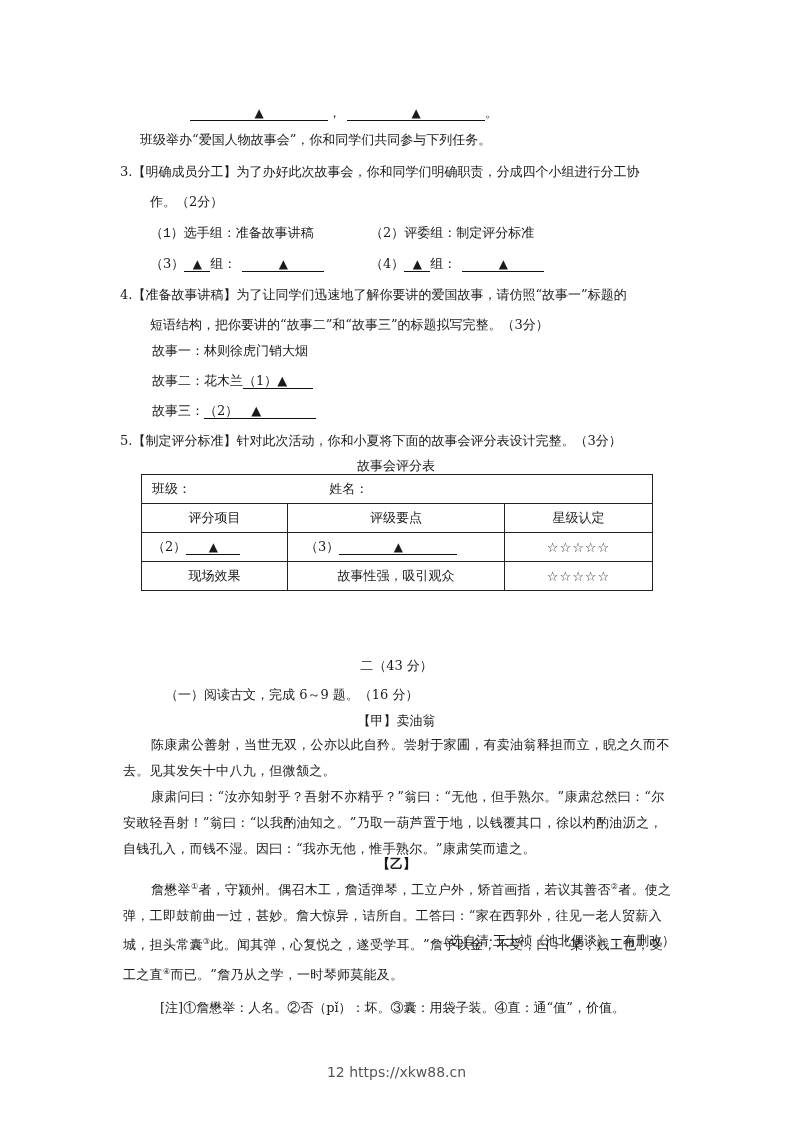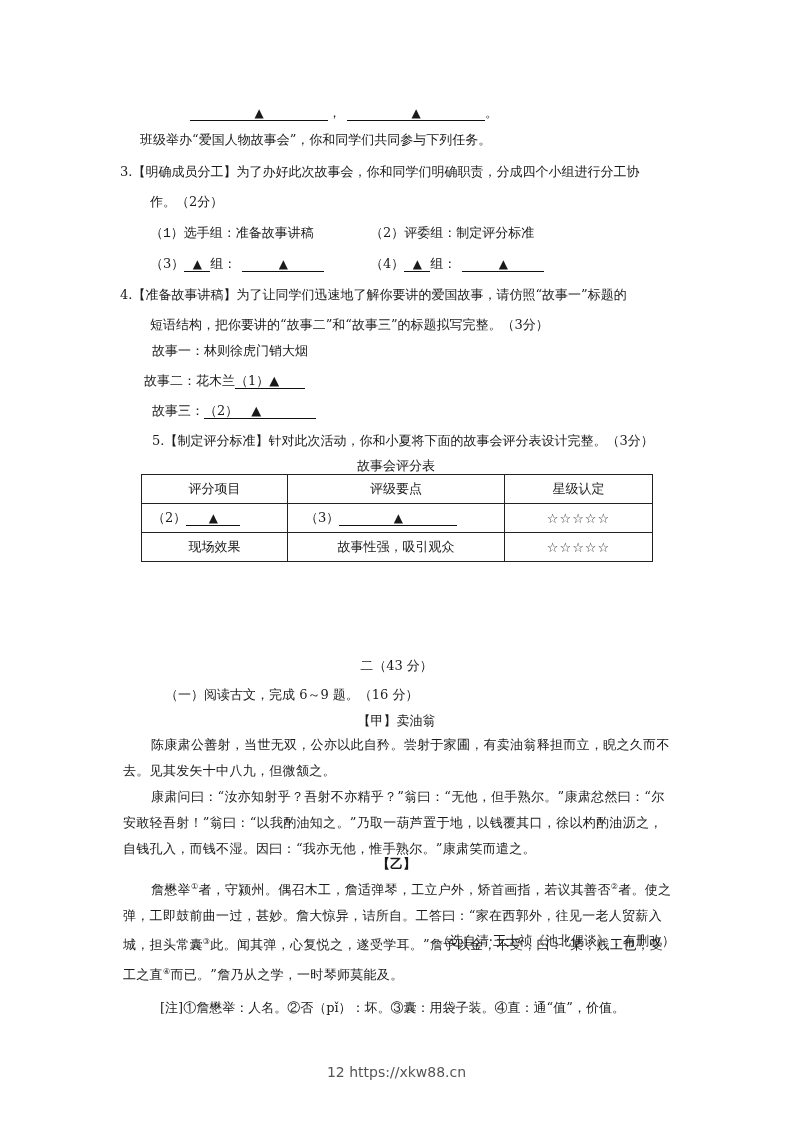--- a/index.html
+++ b/index.html
@@ -36,32 +36,39 @@
 <div class="abs ind2" style="top:255px;">
   <span>（3）</span><span class="blank" style="width:26px;"><span class="tri">▲</span></span><span>组：</span><span class="blank" style="width:82px;margin-left:6px;"><span class="tri">▲</span></span>
 </div>
 <div class="abs" style="left:370px;top:255px;">
   <span>（4）</span><span class="blank" style="width:26px;"><span class="tri">▲</span></span><span>组：</span><span class="blank" style="width:82px;margin-left:6px;"><span class="tri">▲</span></span>
 </div>
 
 <div class="abs q" style="top:286px;">4.【准备故事讲稿】为了让同学们迅速地了解你要讲的爱国故事，请仿照“故事一”标题的</div>
 <div class="abs ind2" style="top:316px;">短语结构，把你要讲的“故事二”和“故事三”的标题拟写完整。（3分）</div>
 <div class="abs" style="left:152px;top:342px;">故事一：林则徐虎门销大烟</div>
-<div class="abs" style="left:144px;top:372px;">
+<div class="abs" style="left:152px;top:372px;">
   <span>故事二：花木兰</span><span class="blank" style="width:70px;text-align:left;">（1）▲</span>
 </div>
 <div class="abs" style="left:152px;top:402px;">
   <span>故事三：</span><span class="blank" style="width:112px;text-align:left;">（2）　▲</span>
 </div>
 
-<div class="abs q" style="top:432px;margin-left:32px;">5.【制定评分标准】针对此次活动，你和小夏将下面的故事会评分表设计完整。（3分）</div>
+<div class="abs q" style="top:432px;">5.【制定评分标准】针对此次活动，你和小夏将下面的故事会评分表设计完整。（3分）</div>
 <div class="abs" style="left:0;width:792px;text-align:center;top:457px;">故事会评分表</div>
 
 <table class="score">
   <tbody>
+      <tr>
+    <td colspan="3">
+      <span>班级：</span>
+      <span style="display:inline-block;width:130px"></span>
+      <span>姓名：</span>
+    </td>
+  </tr>
   <tr>
     <td class="c" style="width:125px">评分项目</td>
     <td class="c" style="width:196px">评级要点</td>
     <td class="c">星级认定</td>
   </tr>
   <tr>
     <td><span>（2）</span><span class="blank" style="width:54px;"><span class="tri">▲</span></span></td>
     <td style="padding-left:17px;"><span>（3）</span><span class="blank" style="width:118px;"><span class="tri">▲</span></span></td>
     <td class="c stars">☆☆☆☆☆</td>
   </tr>

